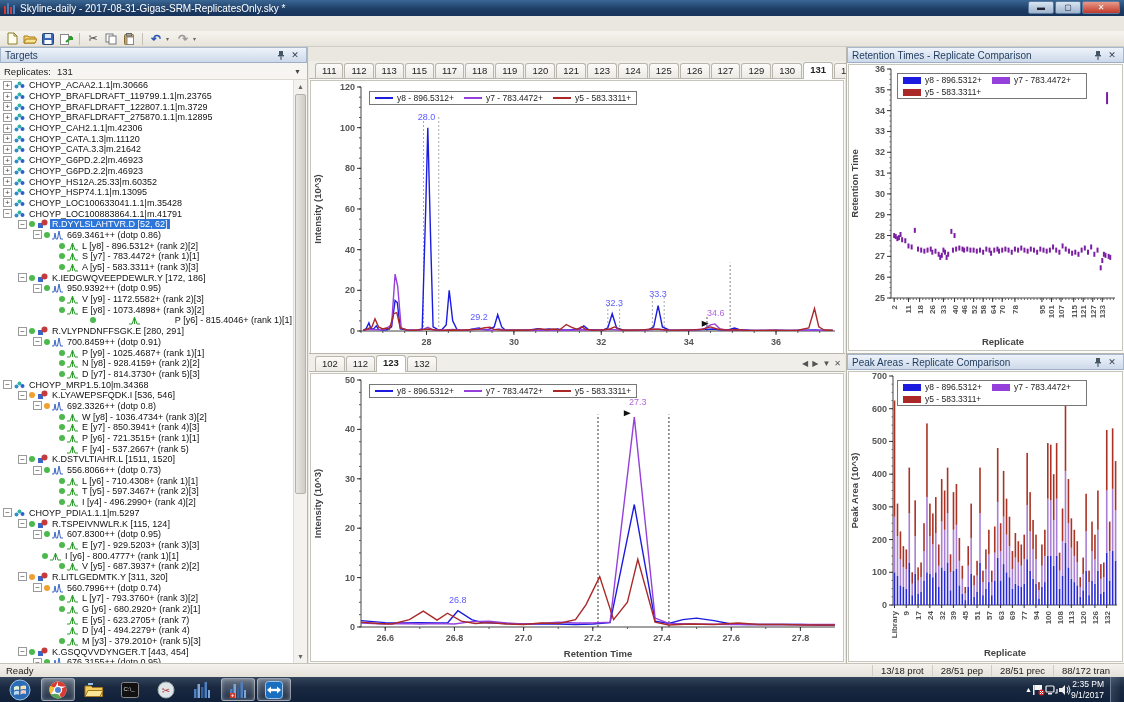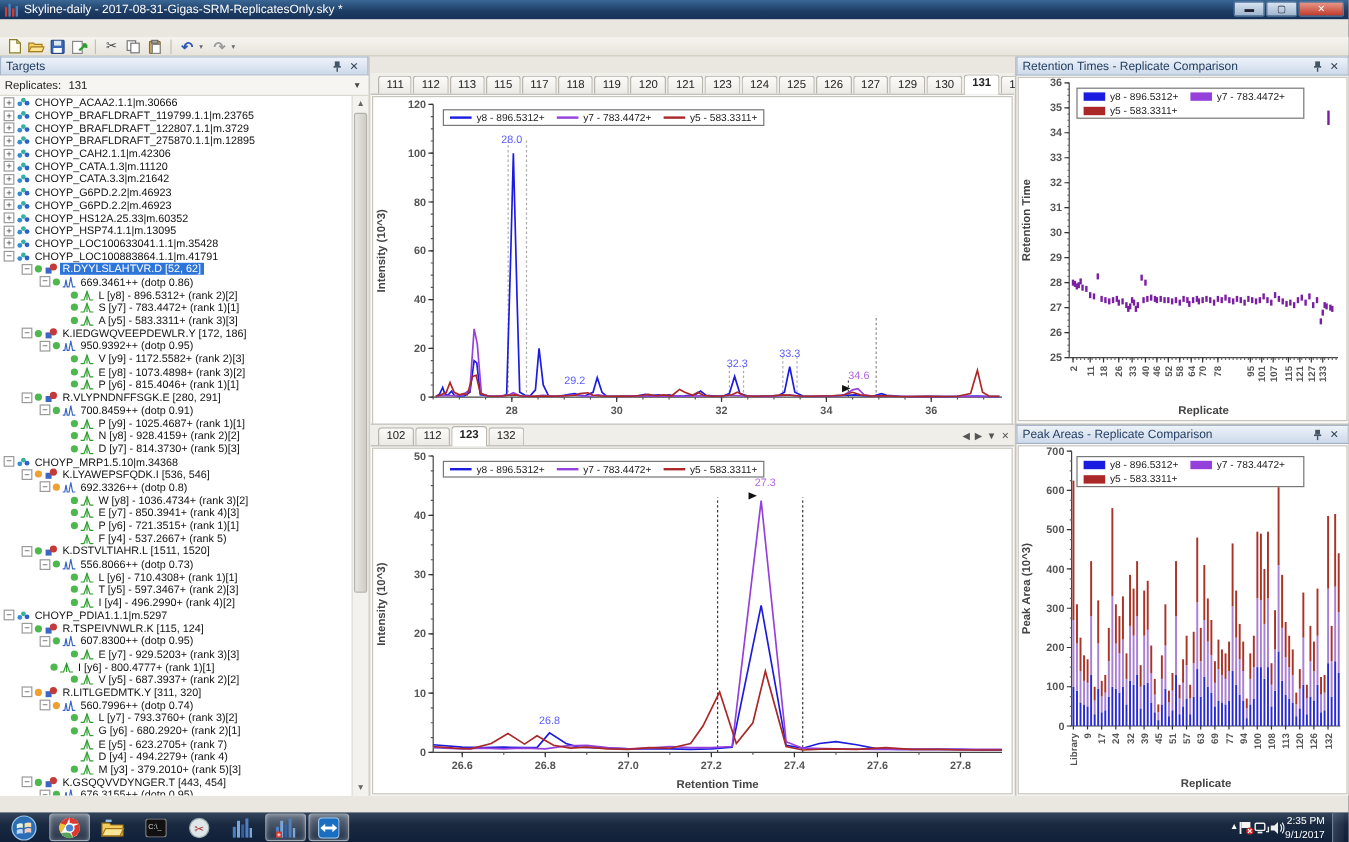--- a/index.html
+++ b/index.html
@@ -383,21 +383,21 @@
         </div>
         <div class="trow" style="padding-left: 48px;">
           <span style="width: 11px; flex: 0 0 auto;"></span>
           <span class="tdot" style="background: rgb(77, 184, 77);"></span>
           <span class="ticon"><svg width="11" height="10">
               <path d="M0,9 L3,9 5.5,2 8,9 11,9" stroke="#2c9e2c" fill="none"></path>
               <path d="M5.5,2 L5.5,9" stroke="#2c9e2c"></path>
             </svg></span>
           <span class="tlabel">E [y8] - 1073.4898+ (rank 3)[2]</span>
         </div>
-        <div class="trow" style="padding-left: 48px;">
+        <div class="trow" style="padding-left: 48px; justify-content: space-between;">
           <span style="width: 11px; flex: 0 0 auto;"></span>
           <span class="tdot" style="background: rgb(77, 184, 77);"></span>
           <span class="ticon"><svg width="11" height="10">
               <path d="M0,9 L3,9 5.5,2 8,9 11,9" stroke="#2c9e2c" fill="none"></path>
               <path d="M5.5,2 L5.5,9" stroke="#2c9e2c"></path>
             </svg></span>
           <span class="tlabel">P [y6] - 815.4046+ (rank 1)[1]</span>
         </div>
         <div class="trow" style="padding-left: 18px;">
           <span class="texp">−</span>
@@ -1571,20 +1571,29 @@
             <span>y7 - 783.4472+</span>
           </div>
           <div class="leg-item">
             <span class="leg-block" style="background: rgb(170, 40, 40);"></span>
             <span>y5 - 583.3311+</span>
           </div>
         </div>
     </div>
   </div>
 
+  <div id="statusbar">
+    <span>Ready</span>
+    <div id="status-stats">
+        <span class="stat-seg">13/18 prot</span>
+        <span class="stat-seg">28/51 pep</span>
+        <span class="stat-seg">28/51 prec</span>
+        <span class="stat-seg">88/172 tran</span>
+      </div>
+  </div>
 
   <div id="taskbar">
     <div id="tk-items" style="display:flex; align-items:center">
         <div class="tk-item" style="width: 38px;">
           <svg width="22" height="22" viewBox="0 0 22 22">
             <defs>
               <radialGradient id="orb" cx="50%" cy="35%">
                 <stop offset="0%" stop-color="#7fb9e8"></stop>
                 <stop offset="70%" stop-color="#1f5c9e"></stop>
                 <stop offset="100%" stop-color="#0d3push"></stop>

